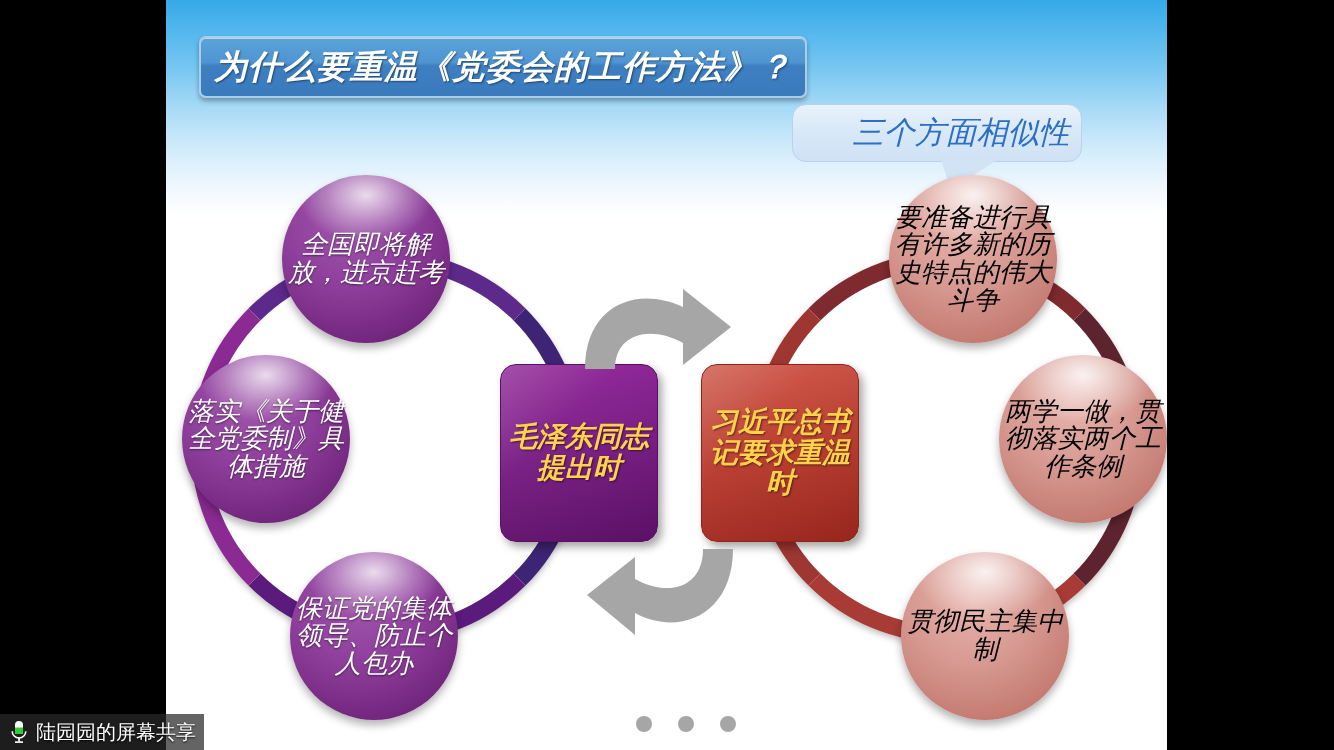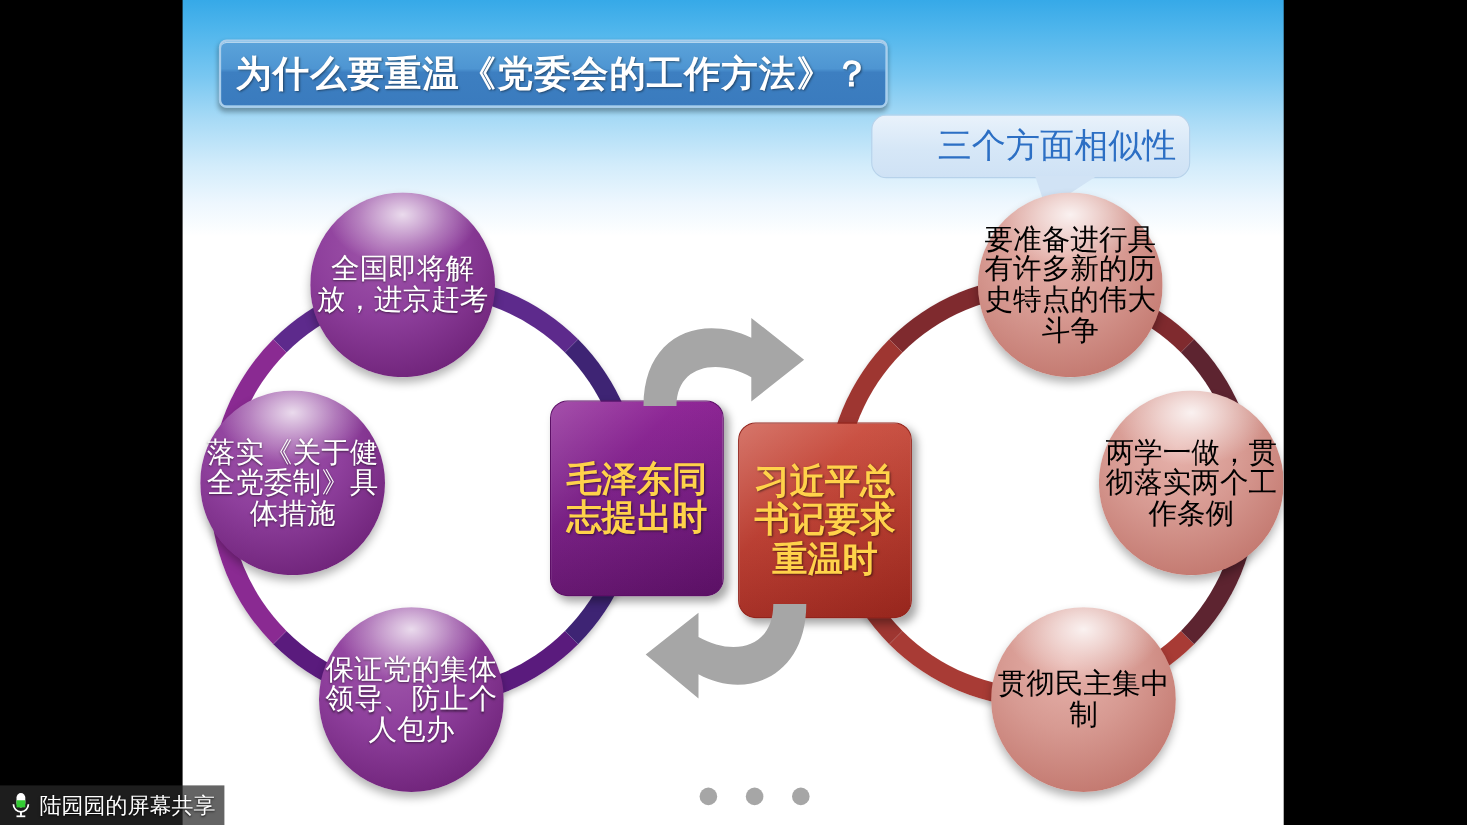--- a/index.html
+++ b/index.html
@@ -11,20 +11,21 @@
   }
   #screen { position: relative; width: 1334px; height: 750px; background: #000; }
 
   
   #slide {
     position: absolute; left: 166px; top: 0; width: 1001px; height: 750px;
     background: linear-gradient(to bottom,
         #36a9e8 0px, #4eb5ec 26px, #79c7f1 70px, #a9dbf6 110px,
         #d2ecfb 150px, #eef7fe 185px, #ffffff 215px, #ffffff 100%);
     overflow: hidden;
+    font-style: italic;
   }
 
   
   #title-banner {
     position: absolute; left: 33px; top: 36px; width: 608px; height: 62px;
     border-radius: 7px;
     background: linear-gradient(to bottom, #5ba3da 0%, #4e95d2 42%, #3d7fc1 48%, #3a7bbe 100%);
     border: 2px solid #a9cdeb;
     box-shadow: 0 3px 5px rgba(0,0,0,0.32), inset 0 1px 0 rgba(255,255,255,0.55);
     display: flex; align-items: center; justify-content: center;
@@ -103,37 +104,36 @@
   #b-r2 { left: 833px; top: 355px; width: 168px; height: 168px; }
   #b-r3 { left: 735px; top: 552px; width: 168px; height: 168px; }
 
   
   .centerbox {
     position: absolute; width: 158px; height: 178px; border-radius: 16px;
     display: flex; align-items: center; justify-content: center; text-align: center;
     box-shadow: 4px 5px 8px rgba(0,0,0,0.35);
   }
   .centerbox .cbt {
-    font-size: 32px; font-weight: 700; line-height: 1.1; color: #ffd24a;
+    font-size: 28px; font-weight: 700; line-height: 1.1; color: #ffd24a;
     text-shadow: 1px 1px 2px rgba(0,0,0,0.5);
   }
   #box-mao {
     left: 334px; top: 364px;
     background:
       linear-gradient(135deg, rgba(255,255,255,0.22) 0%, rgba(255,255,255,0.04) 36%, rgba(0,0,0,0.10) 100%),
       linear-gradient(to bottom, #8b1f93 0%, #7a1b86 45%, #651270 100%);
     border: 1px solid #5c0f66;
   }
   #box-xi {
-    left: 505px; top: 364px;
+    left: 535px; top: 364px;
     background:
       linear-gradient(135deg, rgba(255,255,255,0.24) 0%, rgba(255,255,255,0.05) 36%, rgba(0,0,0,0.10) 100%),
       linear-gradient(to bottom, #c94b3c 0%, #bc3a2c 45%, #a82a20 100%);
     border: 1px solid #92231b;
-    margin-top: 20px;
   }
 
   
   #arrow-top { position: absolute; left: 413px; top: 281px; width: 160px; height: 92px; }
   #arrow-bottom { position: absolute; left: 413px; top: 545px; width: 160px; height: 96px; }
 
   
   #dots {
     position: absolute; left: 470px; top: 714px; width: 100px; height: 20px;
     display: flex; align-items: center; justify-content: space-between;

